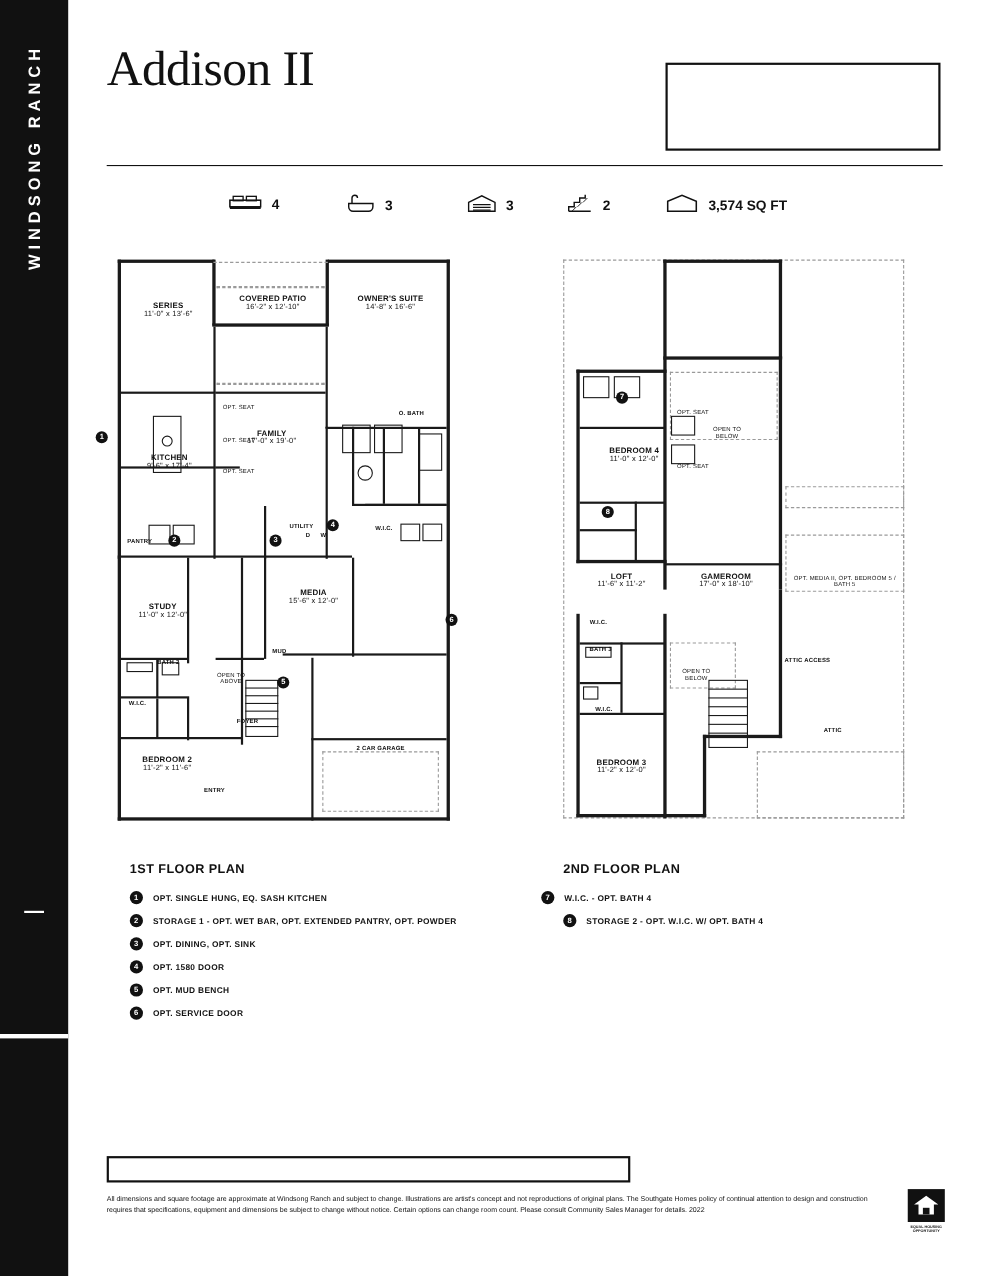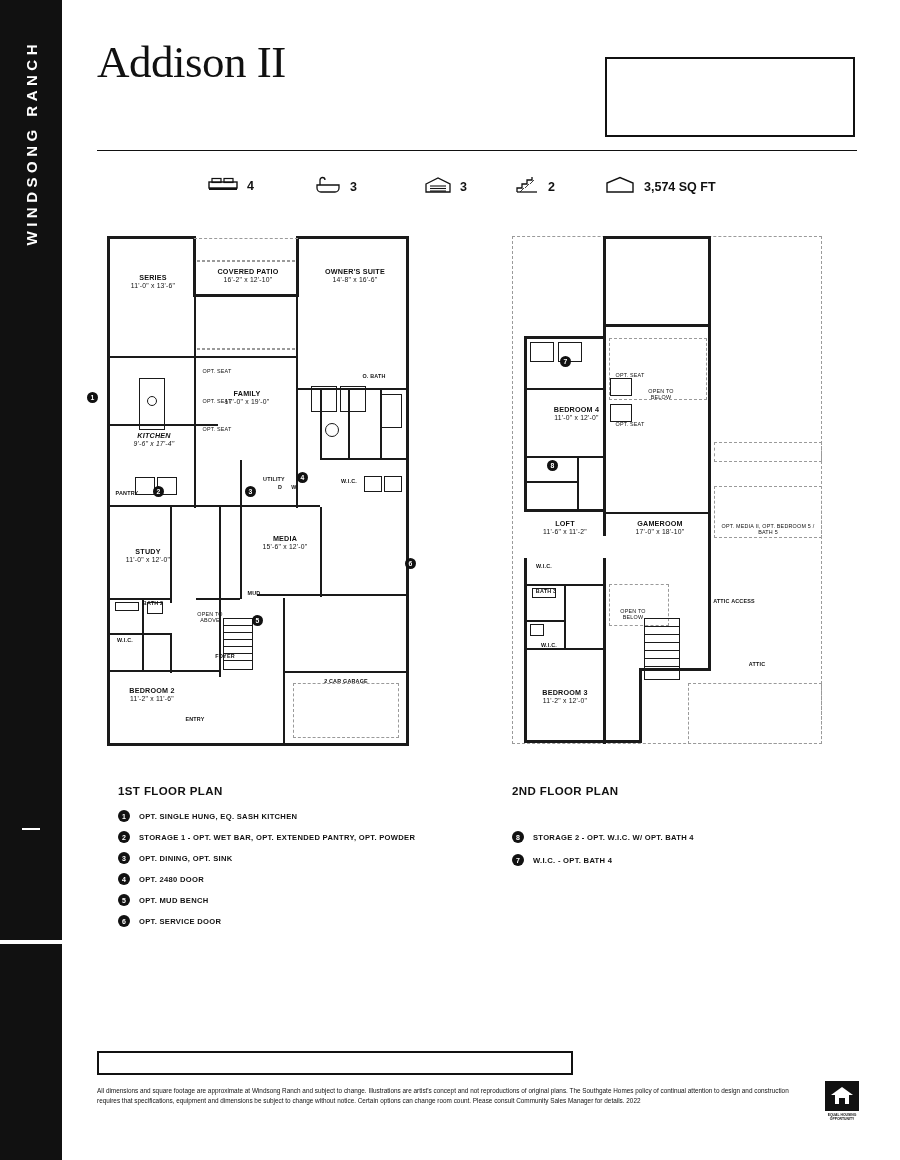--- a/index.html
+++ b/index.html
@@ -292,21 +292,21 @@
       <span class="dim">16'-2" x 12'-10"</span>
     </div>
     <div class="room" style="left:212px; top:40px; width:92px;">
       <span>OWNER'S SUITE</span>
       <span class="dim">14'-8" x 16'-6"</span>
     </div>
     <div class="room" style="left:110px; top:162px; width:80px;">
       <span>FAMILY</span>
       <span class="dim">17'-0" x 19'-0"</span>
     </div>
-    <div class="room" style="left:18px; top:204px; width:78px;font-style:italic;">
+    <div class="room" style="left:18px; top:184px; width:78px;">
       <span>KITCHEN</span>
       <span class="dim">9'-6" x 17'-4"</span>
     </div>
     <div class="room" style="left:12px; top:320px; width:78px;">
       <span>STUDY</span>
       <span class="dim">11'-0" x 12'-0"</span>
     </div>
     <div class="room" style="left:148px; top:307px; width:80px;">
       <span>MEDIA</span>
       <span class="dim">15'-6" x 12'-0"</span>
@@ -435,32 +435,32 @@
 <div class="legend-item" style="left:118px; top:831px;">
   <span class="legend-num">2</span>
   <span>STORAGE 1 - OPT. WET BAR, OPT. EXTENDED PANTRY, OPT. POWDER</span>
 </div>
 <div class="legend-item" style="left:118px; top:852px;">
   <span class="legend-num">3</span>
   <span>OPT. DINING, OPT. SINK</span>
 </div>
 <div class="legend-item" style="left:118px; top:873px;">
   <span class="legend-num">4</span>
-  <span>OPT. 2480 DOOR</span>
+  <span>OPT. 1580 DOOR</span>
 </div>
 <div class="legend-item" style="left:118px; top:894px;">
   <span class="legend-num">5</span>
   <span>OPT. MUD BENCH</span>
 </div>
 <div class="legend-item" style="left:118px; top:915px;">
   <span class="legend-num">6</span>
   <span>OPT. SERVICE DOOR</span>
 </div>
 
-<div class="legend-item" style="left:512px; top:810px;margin-top:44px;">
+<div class="legend-item" style="left:492px; top:810px;">
   <span class="legend-num">7</span>
   <span>W.I.C. - OPT. BATH 4</span>
 </div>
 <div class="legend-item" style="left:512px; top:831px;">
   <span class="legend-num">8</span>
   <span>STORAGE 2 - OPT. W.I.C. W/ OPT. BATH 4</span>
 </div>
 
 <div class="footer-box"></div>
 <div class="disclaimer">All dimensions and square footage are approximate at Windsong Ranch and subject to change. Illustrations are artist's concept and not reproductions of original plans. The Southgate Homes policy of continual attention to design and construction requires that specifications, equipment and dimensions be subject to change without notice. Certain options can change room count. Please consult Community Sales Manager for details. 2022</div>

